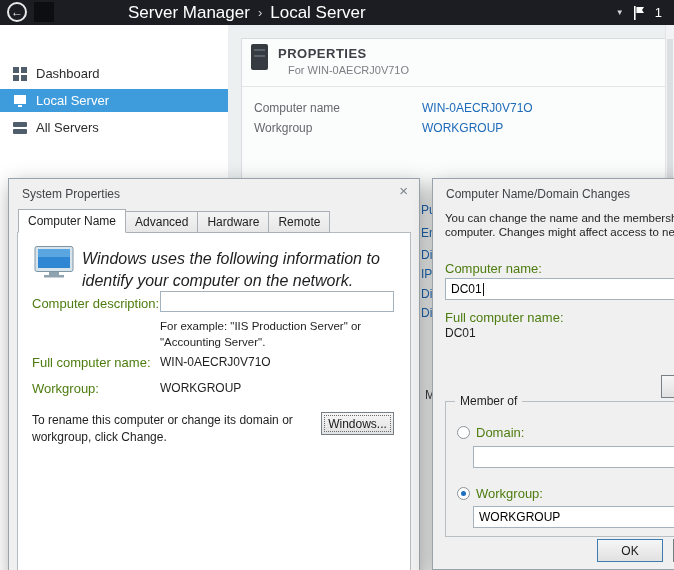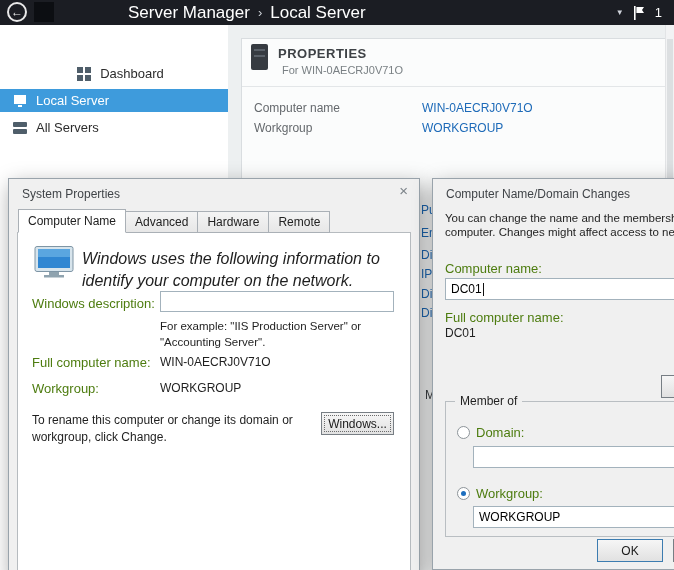--- a/index.html
+++ b/index.html
@@ -16,34 +16,34 @@
   .tb-title{position:absolute;left:128px;top:0;height:25px;display:flex;align-items:center;gap:8px;font-size:17px;color:#fff;}
   .tb-sep{font-size:13px;color:#cfd3d8;}
   .tb-right{position:absolute;right:12px;top:0;height:25px;display:flex;align-items:center;gap:10px;}
   .caret{font-size:8px;color:#cfd3da;}
   .flagwrap{display:flex;align-items:center;}
   .notif-count{font-size:13px;color:#fff;}
 
   
   .sidebar{position:absolute;left:0;top:25px;width:228px;bottom:0;background:#fff;z-index:1;}
   .side-item{height:23px;display:flex;align-items:center;gap:9px;padding-left:13px;font-size:13px;color:#2c2c2c;}
-  .side-item:first-child{margin-top:37px;justify-content:center;}
+  .side-item:first-child{margin-top:37px;}
   .side-item + .side-item{margin-top:4px;}
   .side-item.selected{background:#3e9bdc;color:#fff;}
   .side-icon{display:inline-flex;color:#4f5e6a;}
   .side-item.selected .side-icon{color:#fff;}
   .chev{margin-left:6px;font-size:11px;color:#555;}
 
   
   .main{position:absolute;left:228px;top:25px;right:0;bottom:0;background:#edf0f1;z-index:0;}
   .tile{position:absolute;left:13px;top:13px;right:8px;bottom:-1px;background:#fbfcfc;border:1px solid #d9dde0;}
   .tile-icon{position:absolute;left:9px;top:5px;width:17px;height:26px;background:#363b41;border-radius:2px;}
   .tile-icon::after{content:"";position:absolute;left:3px;top:5px;width:11px;height:2px;background:#5a6169;box-shadow:0 6px 0 #5a6169;}
   .tile-title{position:absolute;left:36px;top:7px;font-size:13px;font-weight:700;color:#3e4246;letter-spacing:.5px;}
-  .tile-sub{position:absolute;left:40px;top:25px;font-size:11px;color:#7a8084;}
+  .tile-sub{position:absolute;left:46px;top:25px;font-size:11px;color:#7a8084;}
   .tile-sep{position:absolute;left:0;right:0;top:47px;border-top:1px solid #e3e6e8;}
   .prop-row{position:absolute;left:12px;font-size:12px;}
   .pr1{top:62px;} .pr2{top:82px;}
   .prop-label{color:#65696d;}
   .prop-value{position:absolute;left:168px;color:#1d6ab8;white-space:nowrap;}
   .frag{position:absolute;left:193px;font-size:12px;color:#1d6ab8;white-space:nowrap;}
   .f0{top:178px;} .f1{top:201px;} .f2{top:223px;} .f3{top:242px;} .f4{top:262px;} .f5{top:281px;}
   .f6{top:363px;left:197px;color:#3d4144;}
 
   
@@ -202,21 +202,21 @@
       <span class="monitor">
         <svg width="40" height="32" viewBox="0 0 40 32">
             <rect x="1" y="0.5" width="38" height="25" rx="2" fill="#d7e4ec" stroke="#7e95a5"></rect>
             <rect x="4" y="3" width="32" height="19" fill="#2f86d2"></rect>
             <rect x="4" y="3" width="32" height="8" fill="#5aa6e0"></rect>
             <rect x="15" y="26" width="10" height="3" fill="#8fa3af"></rect>
             <rect x="10" y="29" width="20" height="2.5" fill="#8fa3af"></rect>
           </svg>
       </span>
       <div class="intro">Windows uses the following information to identify your computer on the network.</div>
-      <div class="lbl cd-label">Windows description:</div>
+      <div class="lbl cd-label">Computer description:</div>
       <div class="textbox cd-input">
         <span></span>
       </div>
       <div class="example">For example: "IIS Production Server" or "Accounting Server".</div>
       <div class="lbl fcn-label">Full computer name:</div>
       <div class="val fcn-val">WIN-0AECRJ0V71O</div>
       <div class="lbl wg-label">Workgroup:</div>
       <div class="val wg-val">WORKGROUP</div>
       <div class="rename">To rename this computer or change its domain or workgroup, click Change.</div>
       <div class="btn change-btn">Windows...</div>

